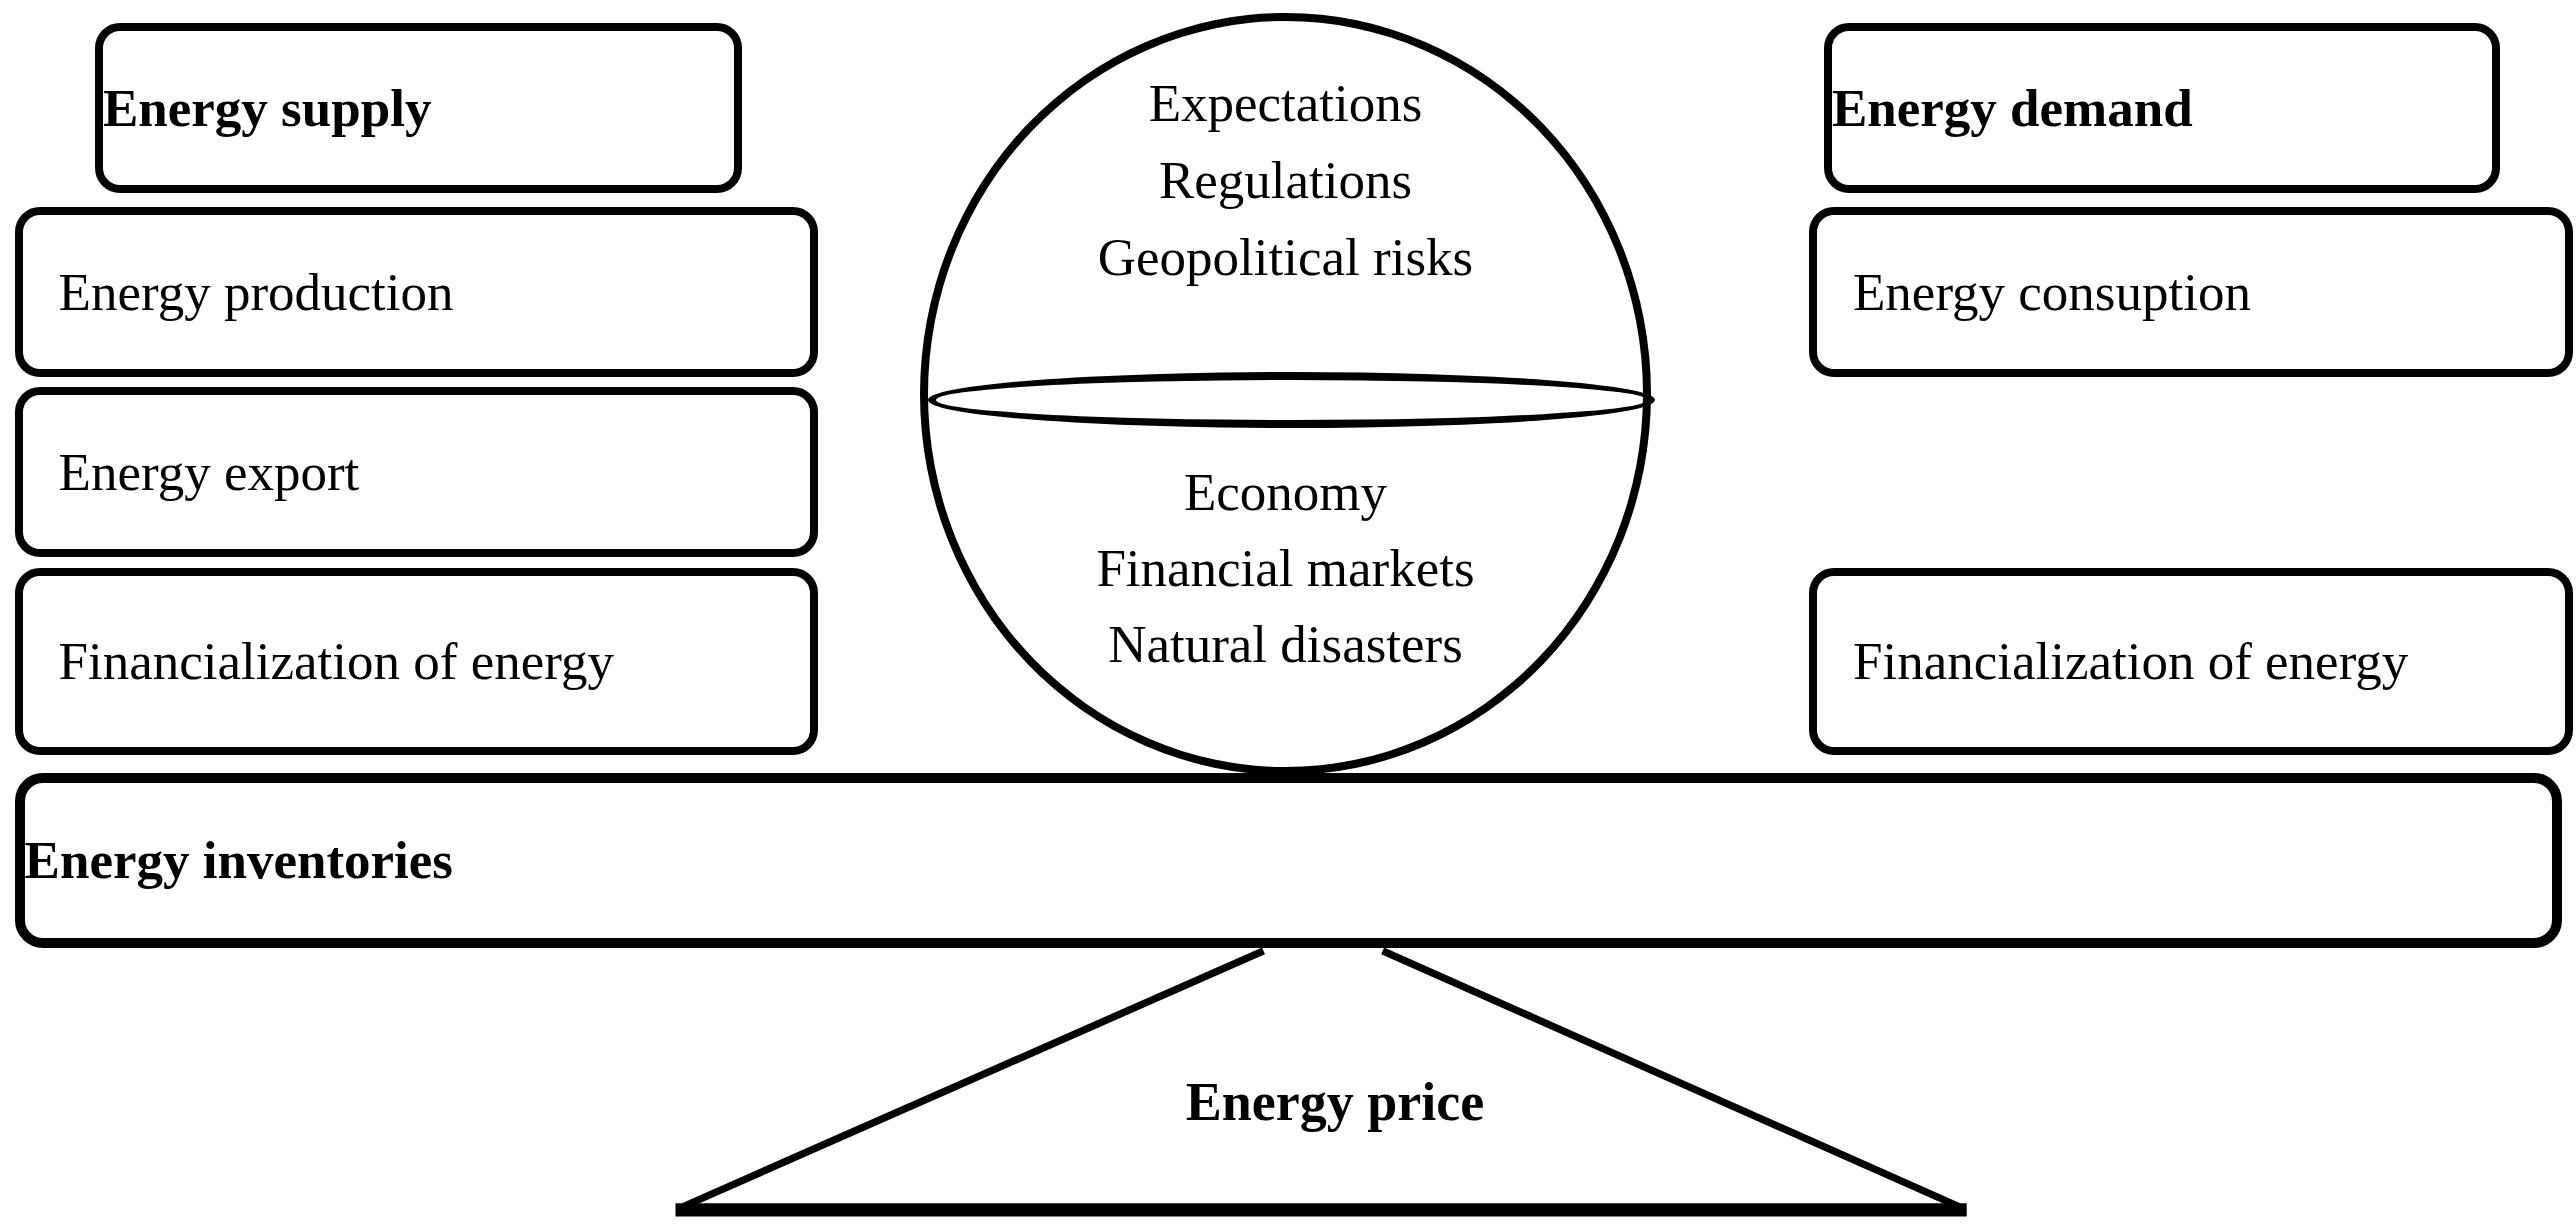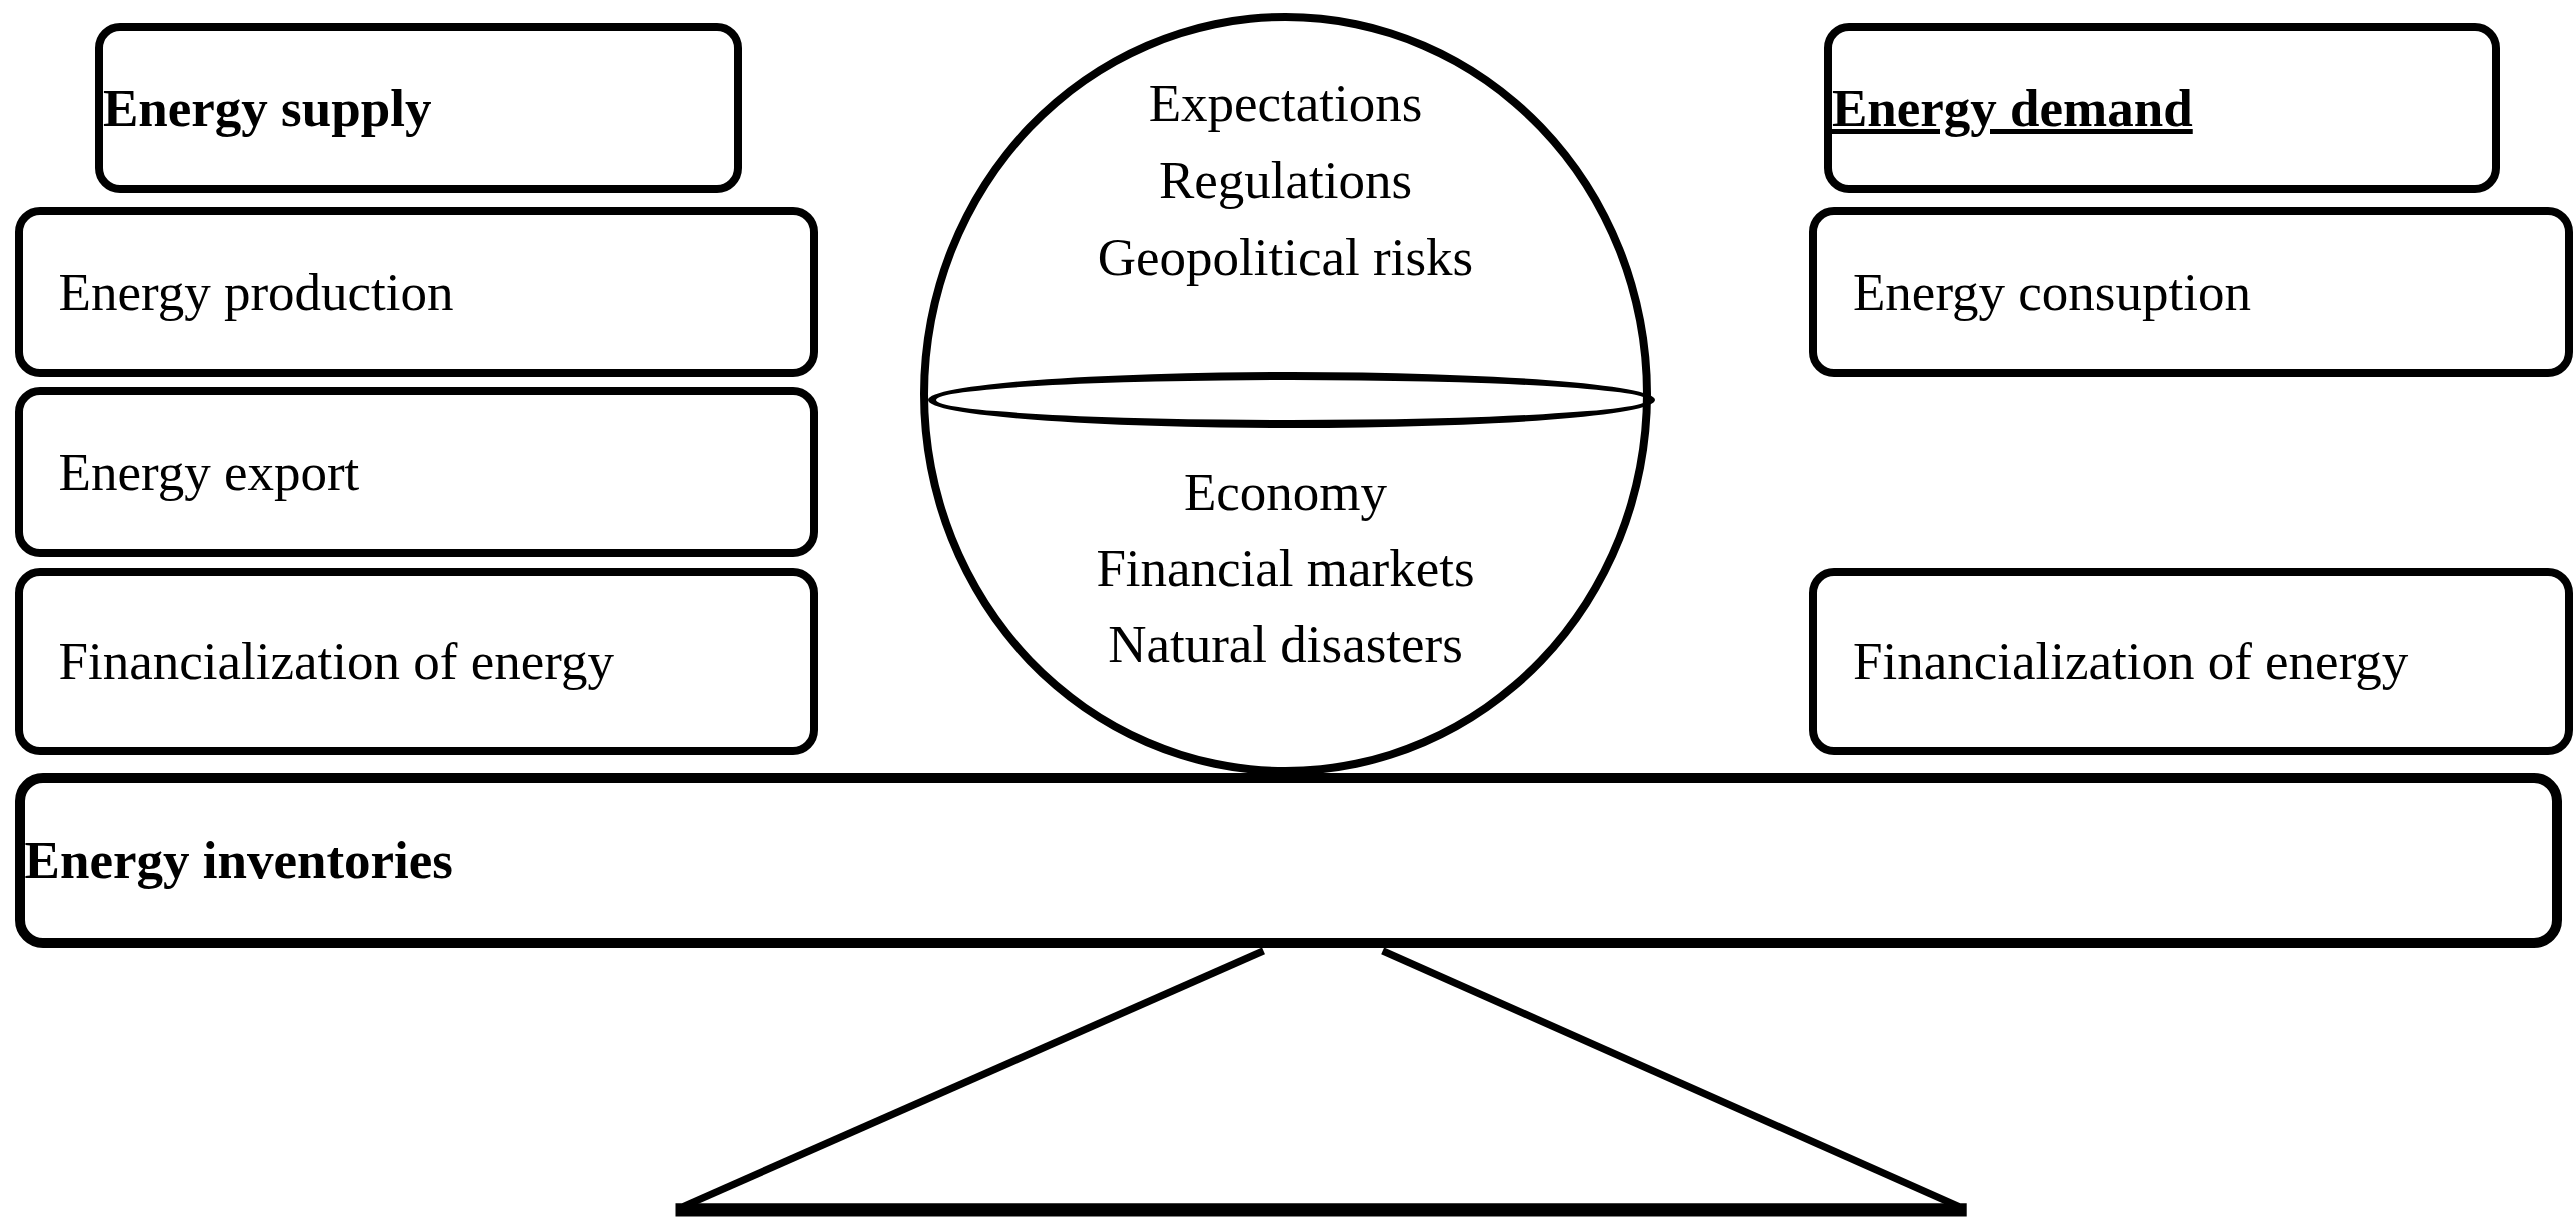--- a/index.html
+++ b/index.html
@@ -23,21 +23,21 @@
     font-size: 53px;
     line-height: 1;
     white-space: nowrap;
   }
   .rbox.centered { }
   .rbox.lefted   { justify-content: flex-start; padding-left: 36px; }
   .hdr { font-weight: bold; }
 
   
   #supply-header { left: 95px;  top: 23px; width: 647px;  height: 170px; }
-  #demand-header { left: 1824px; top: 23px; width: 676px; height: 170px; text-decoration: underline; }
+  #demand-header { left: 1824px; top: 23px; width: 676px; height: 170px; }
 
   
   .lcol { left: 14.6px; width: 803px; }
   #supply-box-0 { top: 207px; height: 170px; }
   #supply-box-1 { top: 387px; height: 170px; }
   #supply-box-2 { top: 568px; height: 187px; }
 
   
   .rcol { left: 1809px; width: 764px; }
   #demand-box-0 { top: 207px; height: 170px; }
@@ -151,15 +151,16 @@
   <div class="rbox centered" id="beam">
     <span>Energy inventories</span>
   </div>
 
   <svg id="fulcrum-svg" viewBox="0 0 3890 1850" xmlns="http://www.w3.org/2000/svg">
     <line x1="1908" y1="1436" x2="1032" y2="1822" stroke="#000" stroke-width="11"></line>
     <line x1="2088" y1="1436" x2="2958" y2="1822" stroke="#000" stroke-width="11"></line>
     <line x1="1020" y1="1827" x2="2970" y2="1827" stroke="#000" stroke-width="20"></line>
   </svg>
 
+  <div id="price-label">Energy price</div>
 
 </div>
 
 
 </body></html>

